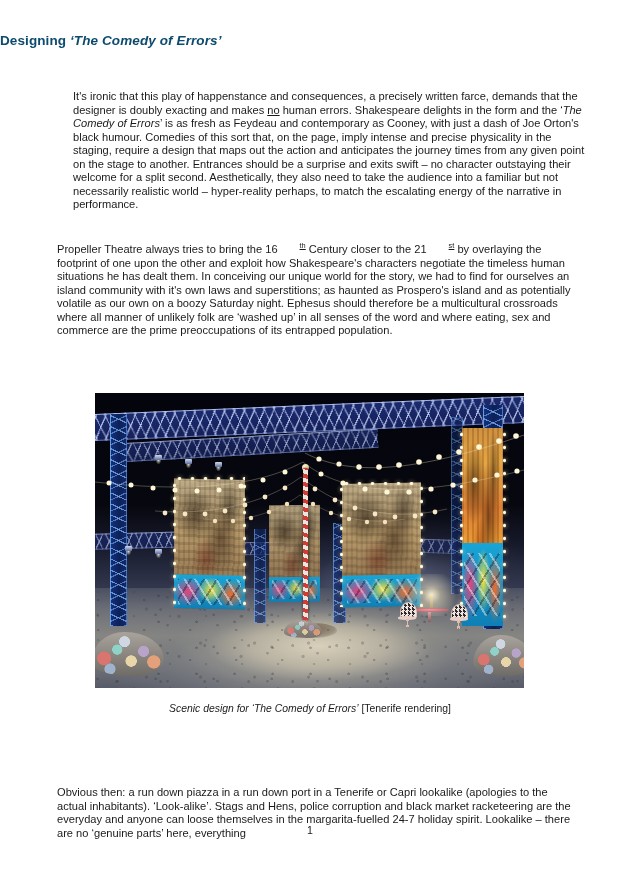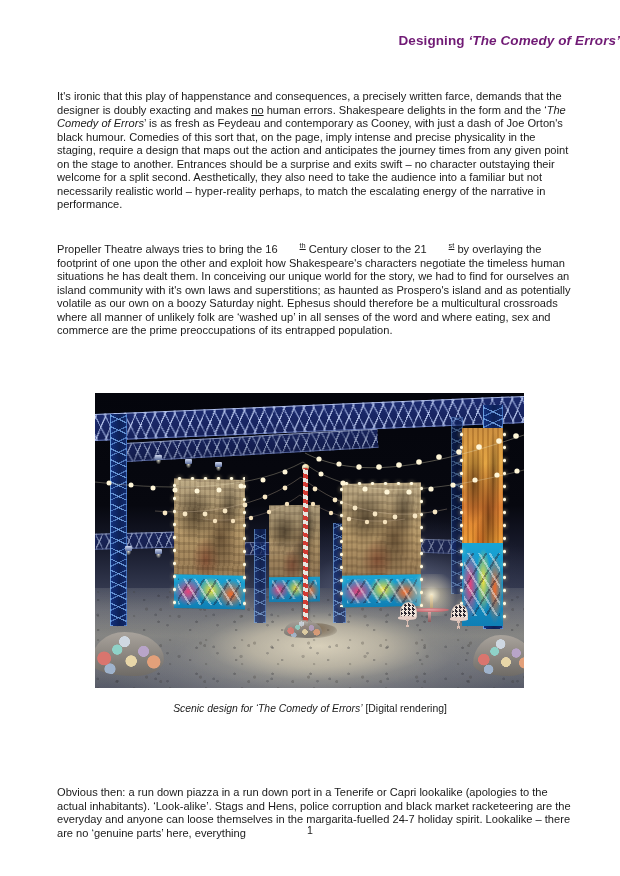--- a/index.html
+++ b/index.html
@@ -23,39 +23,39 @@
     background: #ffffff;
     box-sizing: border-box;
   }
 
   
   .doc-title {
     position: absolute;
     top: 33px;
     left: 0;
     width: 620px;
-    text-align: right;
+    text-align: left;
     font-size: 13.5px;
     font-weight: bold;
     letter-spacing: 0.1px;
-    color: #701a75;
+    color: #0c4a6e;
   }
   .doc-title .work { font-style: italic; }
 
   
   .body-block {
     position: absolute;
     left: 57px;
     width: 516px;
     font-size: 11.1px;
     line-height: 13.55px;
     text-align: left;
     color: #1a1a1a;
   }
-  #para1 { top: 90px; }
+  #para1 { top: 90px; margin-left: 16px; }
   #para2 { top: 243px; }
   #para4 { top: 786px; }
 
   .body-block p { margin: 0; }
   em.ital { font-style: italic; }
   .uline { text-decoration: underline; }
   sup.ord {
     font-size: 7.4px;
     vertical-align: super;
     line-height: 0;
@@ -580,21 +580,21 @@
       </div>
 
       <div class="rubbish rubbish-l"></div>
       <div class="rubbish rubbish-c"></div>
       <div class="rubbish rubbish-r"></div>
 
     </div>
   </div>
 
   <div class="caption">
-    <span class="title-it">Scenic design for ‘The Comedy of Errors’</span><span> [Digital rendering]</span>
+    <span class="title-it">Scenic design for ‘The Comedy of Errors’</span><span> [Tenerife rendering]</span>
   </div>
 
   <div class="body-block" id="para4">
     <p>Obvious then: a run down piazza in a run down port in a Tenerife or Capri lookalike (apologies to the actual inhabitants). ‘Look-alike’. Stags and Hens, police corruption and black market racketeering are the everyday and anyone can loose themselves in the margarita-fuelled 24-7 holiday spirit. Lookalike – there are no ‘genuine parts’ here, everything</p>
   </div>
 
   <div class="page-number">1</div>
 
 </div>
 

